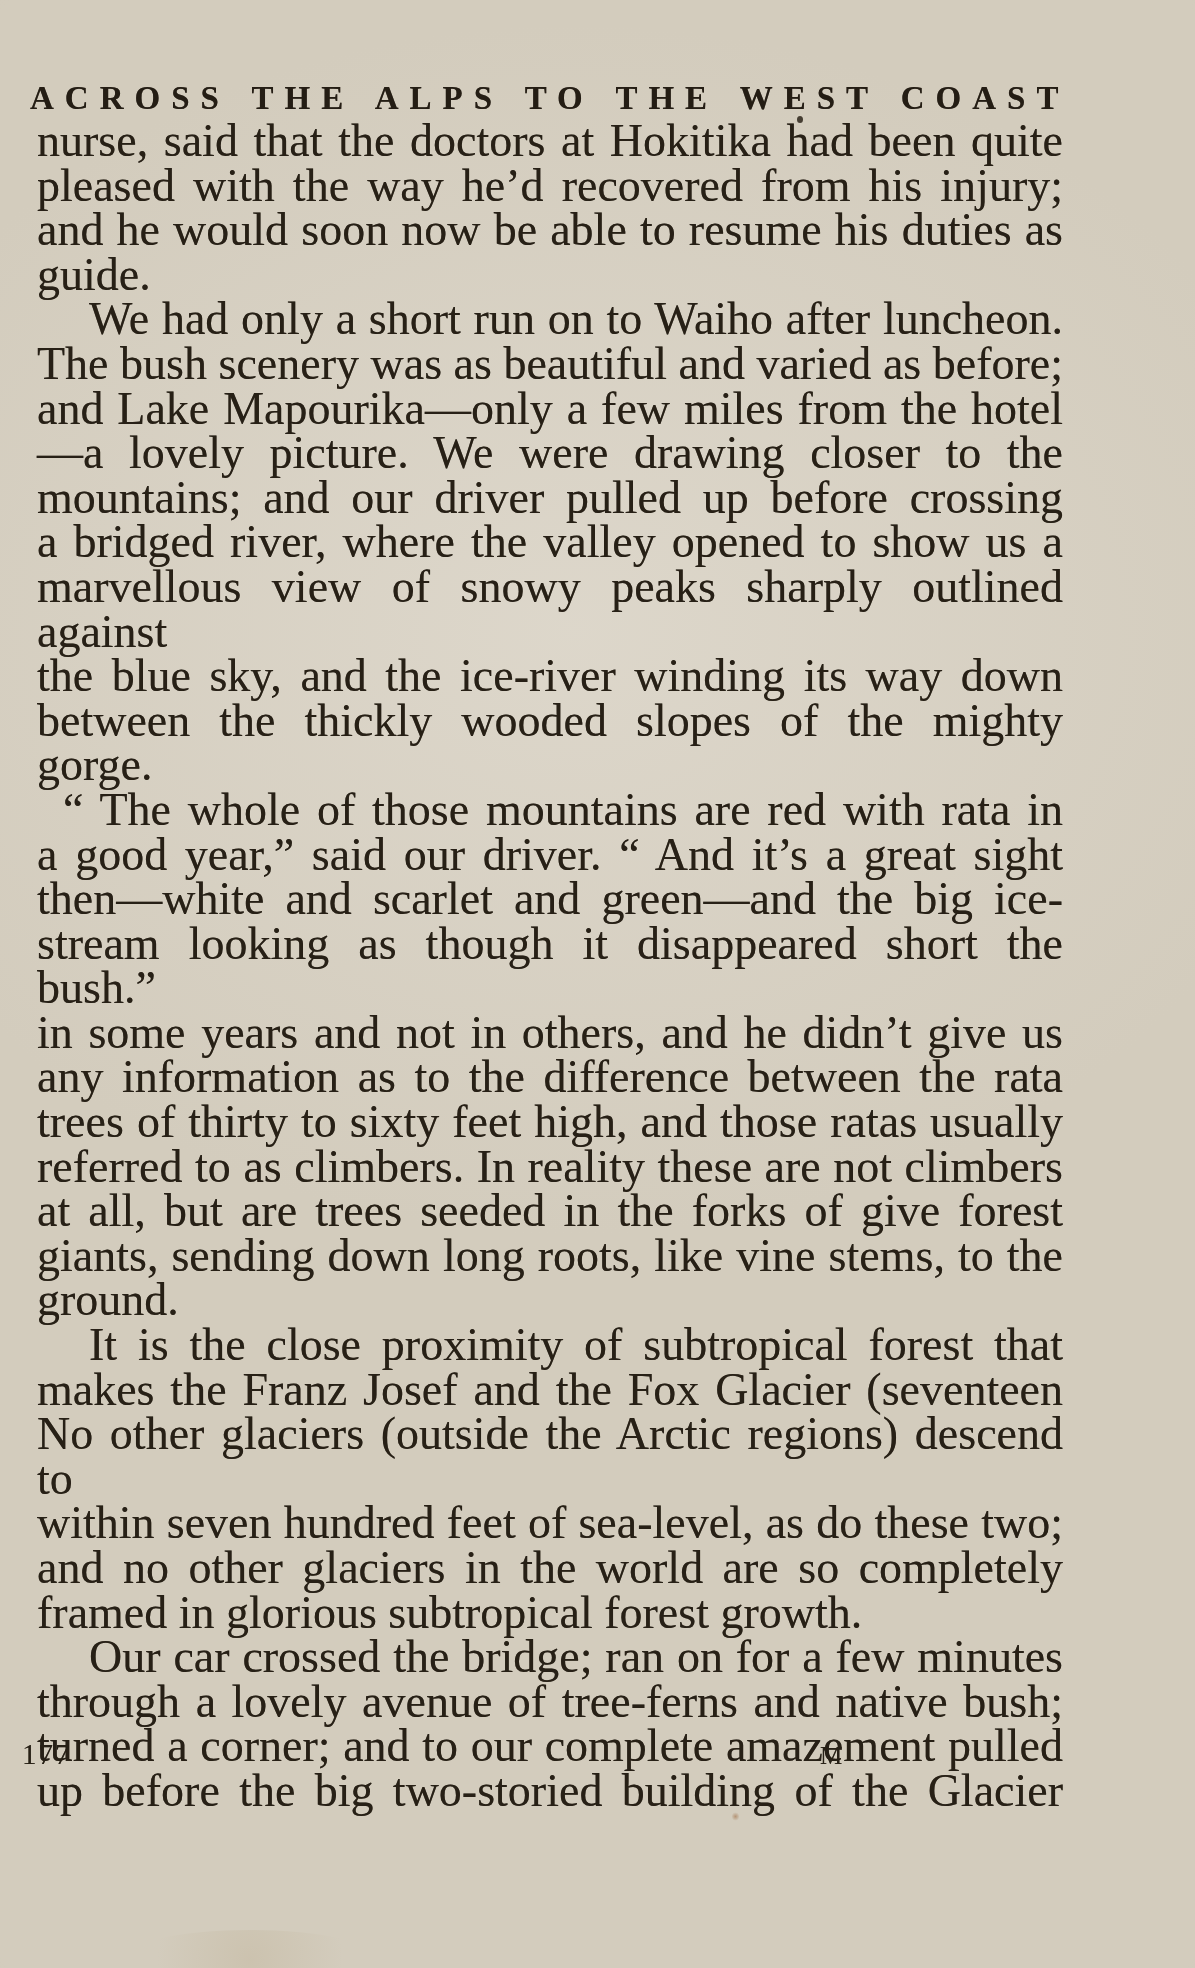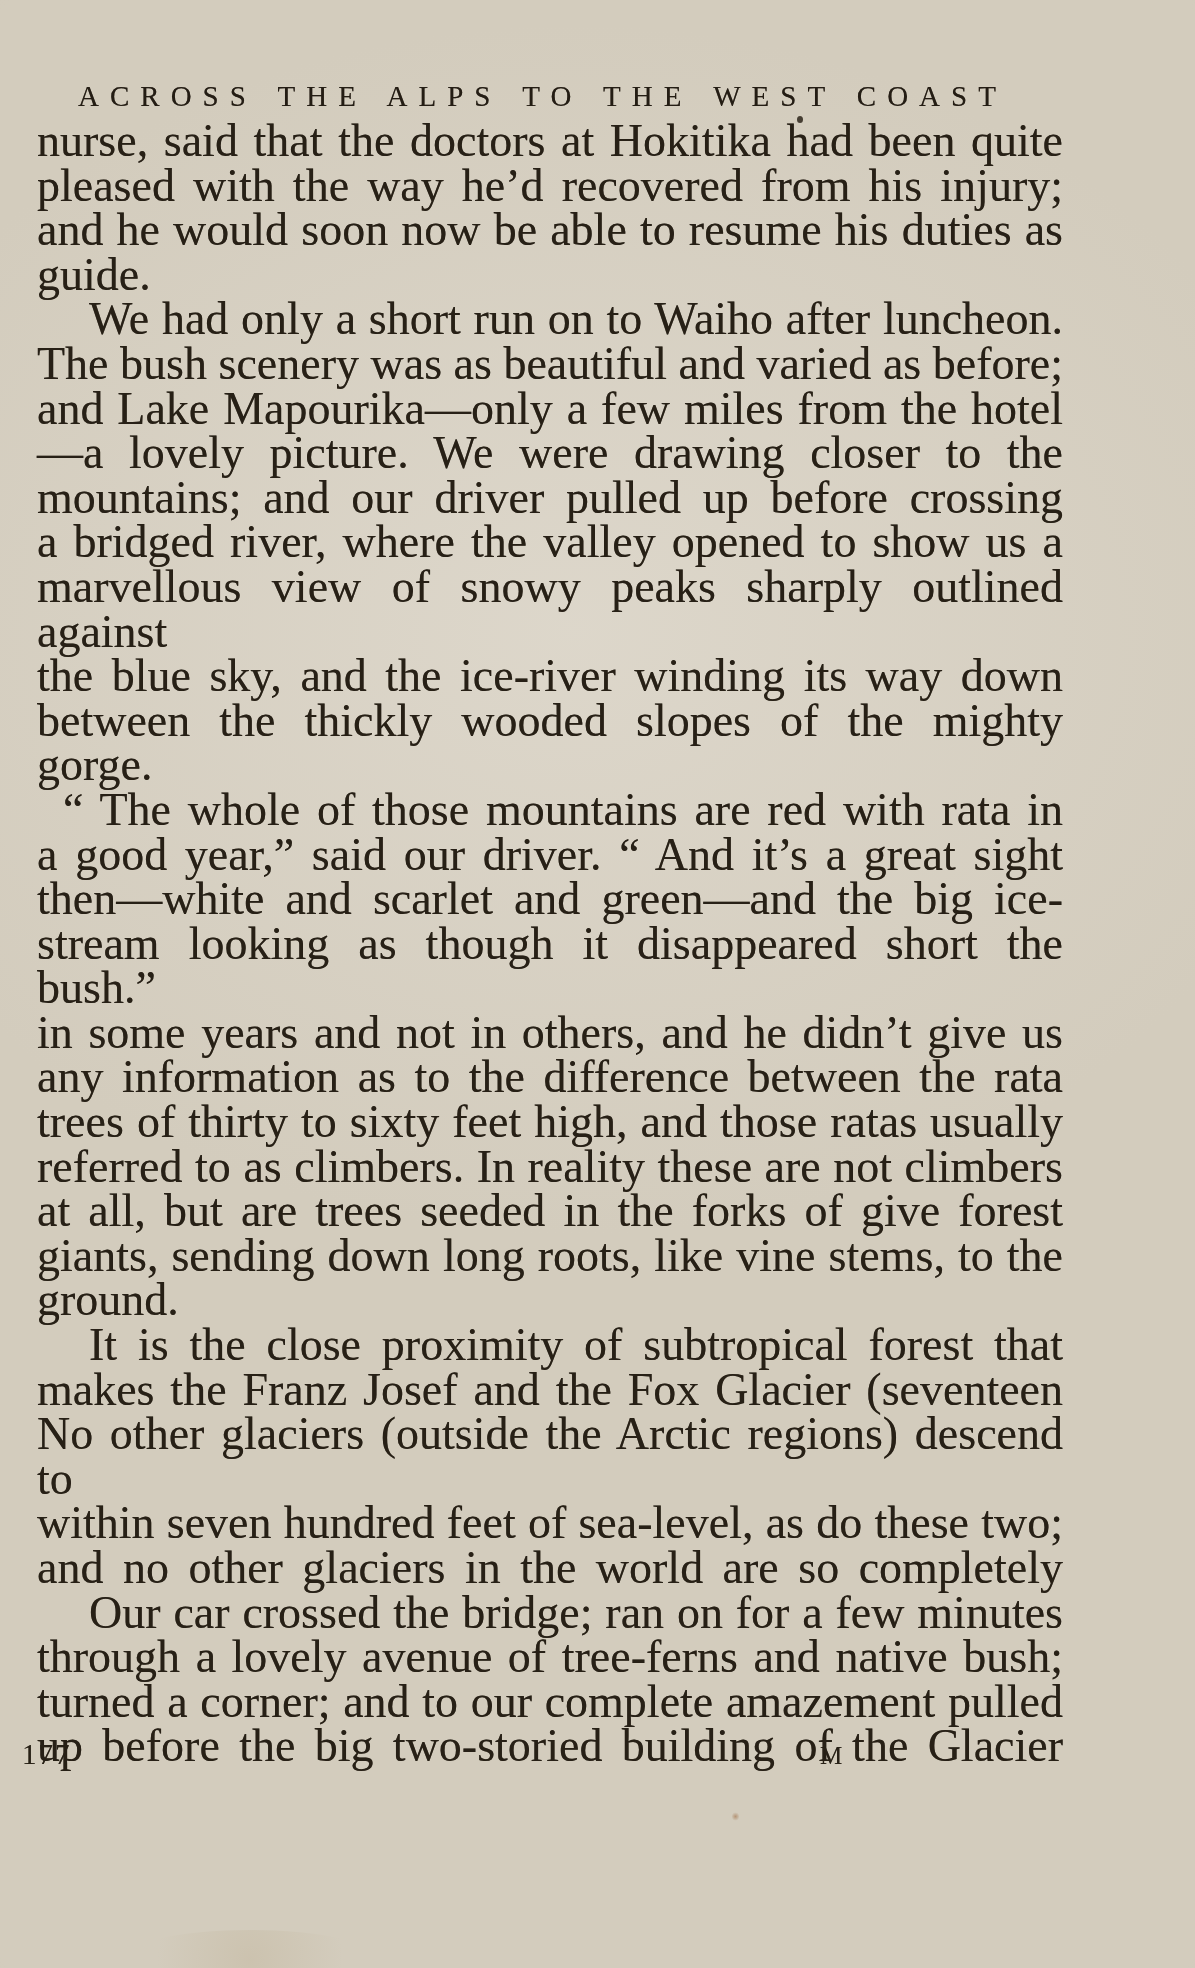--- a/index.html
+++ b/index.html
@@ -33,28 +33,27 @@
     position: absolute; left: 797px; top: 116px; width: 6px; height: 7px;
     border-radius: 50%;
     background: rgba(45,36,26,0.85);
   }
 
   .running-head {
     position: absolute;
     left: 30px;
     top: 80px;
     width: 1060px;
-    font-size: 29px;
+    font-size: 33px;
     letter-spacing: 11px;
     word-spacing: 3px;
     white-space: nowrap;
-    font-weight: normal;
+    font-weight: bold;
     color: #241d14;
     text-shadow: 0 0 0.6px rgba(36,29,20,0.6);
-    margin-left: 48px;
   }
 
   .page-body {
     position: absolute;
     left: 37px;
     top: 119px;
     width: 1026px;
     font-size: 46px;
     line-height: 44.6px;
     text-shadow: 0 0 0.6px rgba(36,29,20,0.55);
@@ -132,20 +131,21 @@
         <div class="line">at all, but are trees seeded in the forks of give forest</div>
         <div class="line">giants, sending down long roots, like vine stems, to the</div>
         <div class="line flush">ground.</div>
       </div>
       <div class="paragraph">
         <div class="line" style="text-indent: 52px;">It is the close proximity of subtropical forest that</div>
         <div class="line">makes the Franz Josef and the Fox Glacier (seventeen</div>
         <div class="line">No other glaciers (outside the Arctic regions) descend to</div>
         <div class="line">within seven hundred feet of sea-level, as do these two;</div>
         <div class="line">and no other glaciers in the world are so completely</div>
+        <div class="line flush">framed in glorious subtropical forest growth.</div>
       </div>
       <div class="paragraph">
         <div class="line" style="text-indent: 52px;">Our car crossed the bridge; ran on for a few minutes</div>
         <div class="line">through a lovely avenue of tree-ferns and native bush;</div>
         <div class="line">turned a corner; and to our complete amazement pulled</div>
         <div class="line">up before the big two-storied building of the Glacier</div>
       </div>
     </div>
 
   <div class="folio">

